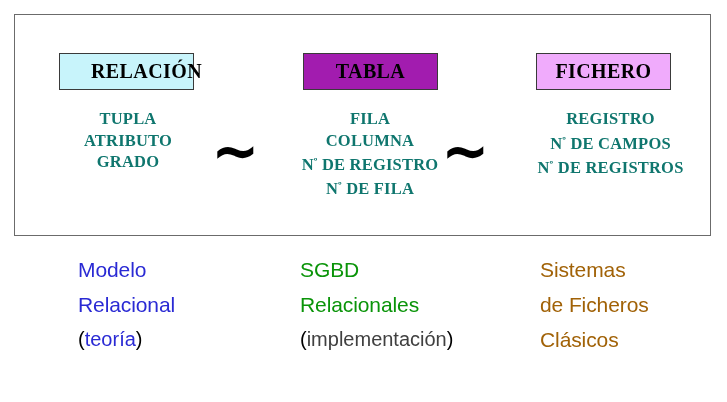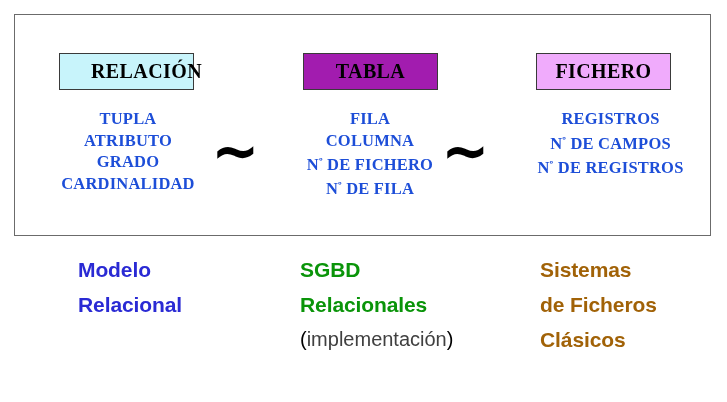--- a/index.html
+++ b/index.html
@@ -56,21 +56,21 @@
   .term-column {
     position: absolute;
     top: 93px;
     text-align: center;
   }
   .term-column .term {
     font-family: "Liberation Serif", "DejaVu Serif", serif;
     font-weight: bold;
     font-size: 16.5px;
     line-height: 21.5px;
-    color: #1d4ed8;
+    color: #0f766e;
     white-space: nowrap;
     letter-spacing: 0.2px;
   }
   .term .ordinal {
     font-size: 11px;
     vertical-align: 0.45em;
     font-weight: bold;
   }
   #term-column-relacion { left: 0px;   width: 226px; }
   #term-column-tabla    { left: 240px; width: 230px; }
@@ -92,21 +92,21 @@
   #tilde-2 { left: 426px; top: 104px; }
 
   
   .caption-column {
     position: absolute;
     top: 252px;
     font-family: "Liberation Sans", "DejaVu Sans", sans-serif;
   }
   .caption-column .caption-line {
     font-size: 21px;
-    font-weight: bold;
+    font-weight: normal;
     line-height: 35px;
     white-space: nowrap;
     letter-spacing: -0.1px;
   }
   .caption-column .caption-note {
     font-size: 20px;
     font-weight: normal;
     line-height: 35px;
     white-space: nowrap;
     color: #000000;
@@ -129,44 +129,44 @@
   </div>
 
   <div class="concept-box" id="concept-box-fichero">
     <span class="concept-label">FICHERO</span>
   </div>
 
   <div class="term-column" id="term-column-relacion">
     <div class="term">TUPLA</div>
     <div class="term">ATRIBUTO</div>
     <div class="term">GRADO</div>
-    <div class="term">CARDINALIDAD</div>
   </div>
 
   <div class="term-column" id="term-column-tabla">
     <div class="term">FILA</div>
     <div class="term">COLUMNA</div>
-    <div class="term"><span>N</span><span class="ordinal">º</span><span> DE FICHERO</span></div>
+    <div class="term"><span>N</span><span class="ordinal">º</span><span> DE REGISTRO</span></div>
     <div class="term"><span>N</span><span class="ordinal">º</span><span> DE FILA</span></div>
   </div>
 
   <div class="term-column" id="term-column-fichero">
-    <div class="term">REGISTROS</div>
+    <div class="term">REGISTRO</div>
     <div class="term"><span>N</span><span class="ordinal">º</span><span> DE CAMPOS</span></div>
     <div class="term"><span>N</span><span class="ordinal">º</span><span> DE REGISTROS</span></div>
   </div>
 
   <div class="tilde-symbol" id="tilde-1">∼</div>
   <div class="tilde-symbol" id="tilde-2">∼</div>
 
 </div>
 
 <div class="caption-column" id="caption-column-relacional">
   <div class="caption-line">Modelo</div>
   <div class="caption-line">Relacional</div>
+  <div class="caption-note"><span>(</span><span style="color:#2a2ad4">teoría</span><span>)</span></div>
 </div>
 
 <div class="caption-column" id="caption-column-sgbd">
   <div class="caption-line">SGBD</div>
   <div class="caption-line">Relacionales</div>
   <div class="caption-note"><span>(</span><span style="color:#404040">implementación</span><span>)</span></div>
 </div>
 
 <div class="caption-column" id="caption-column-ficheros">
   <div class="caption-line">Sistemas</div>

